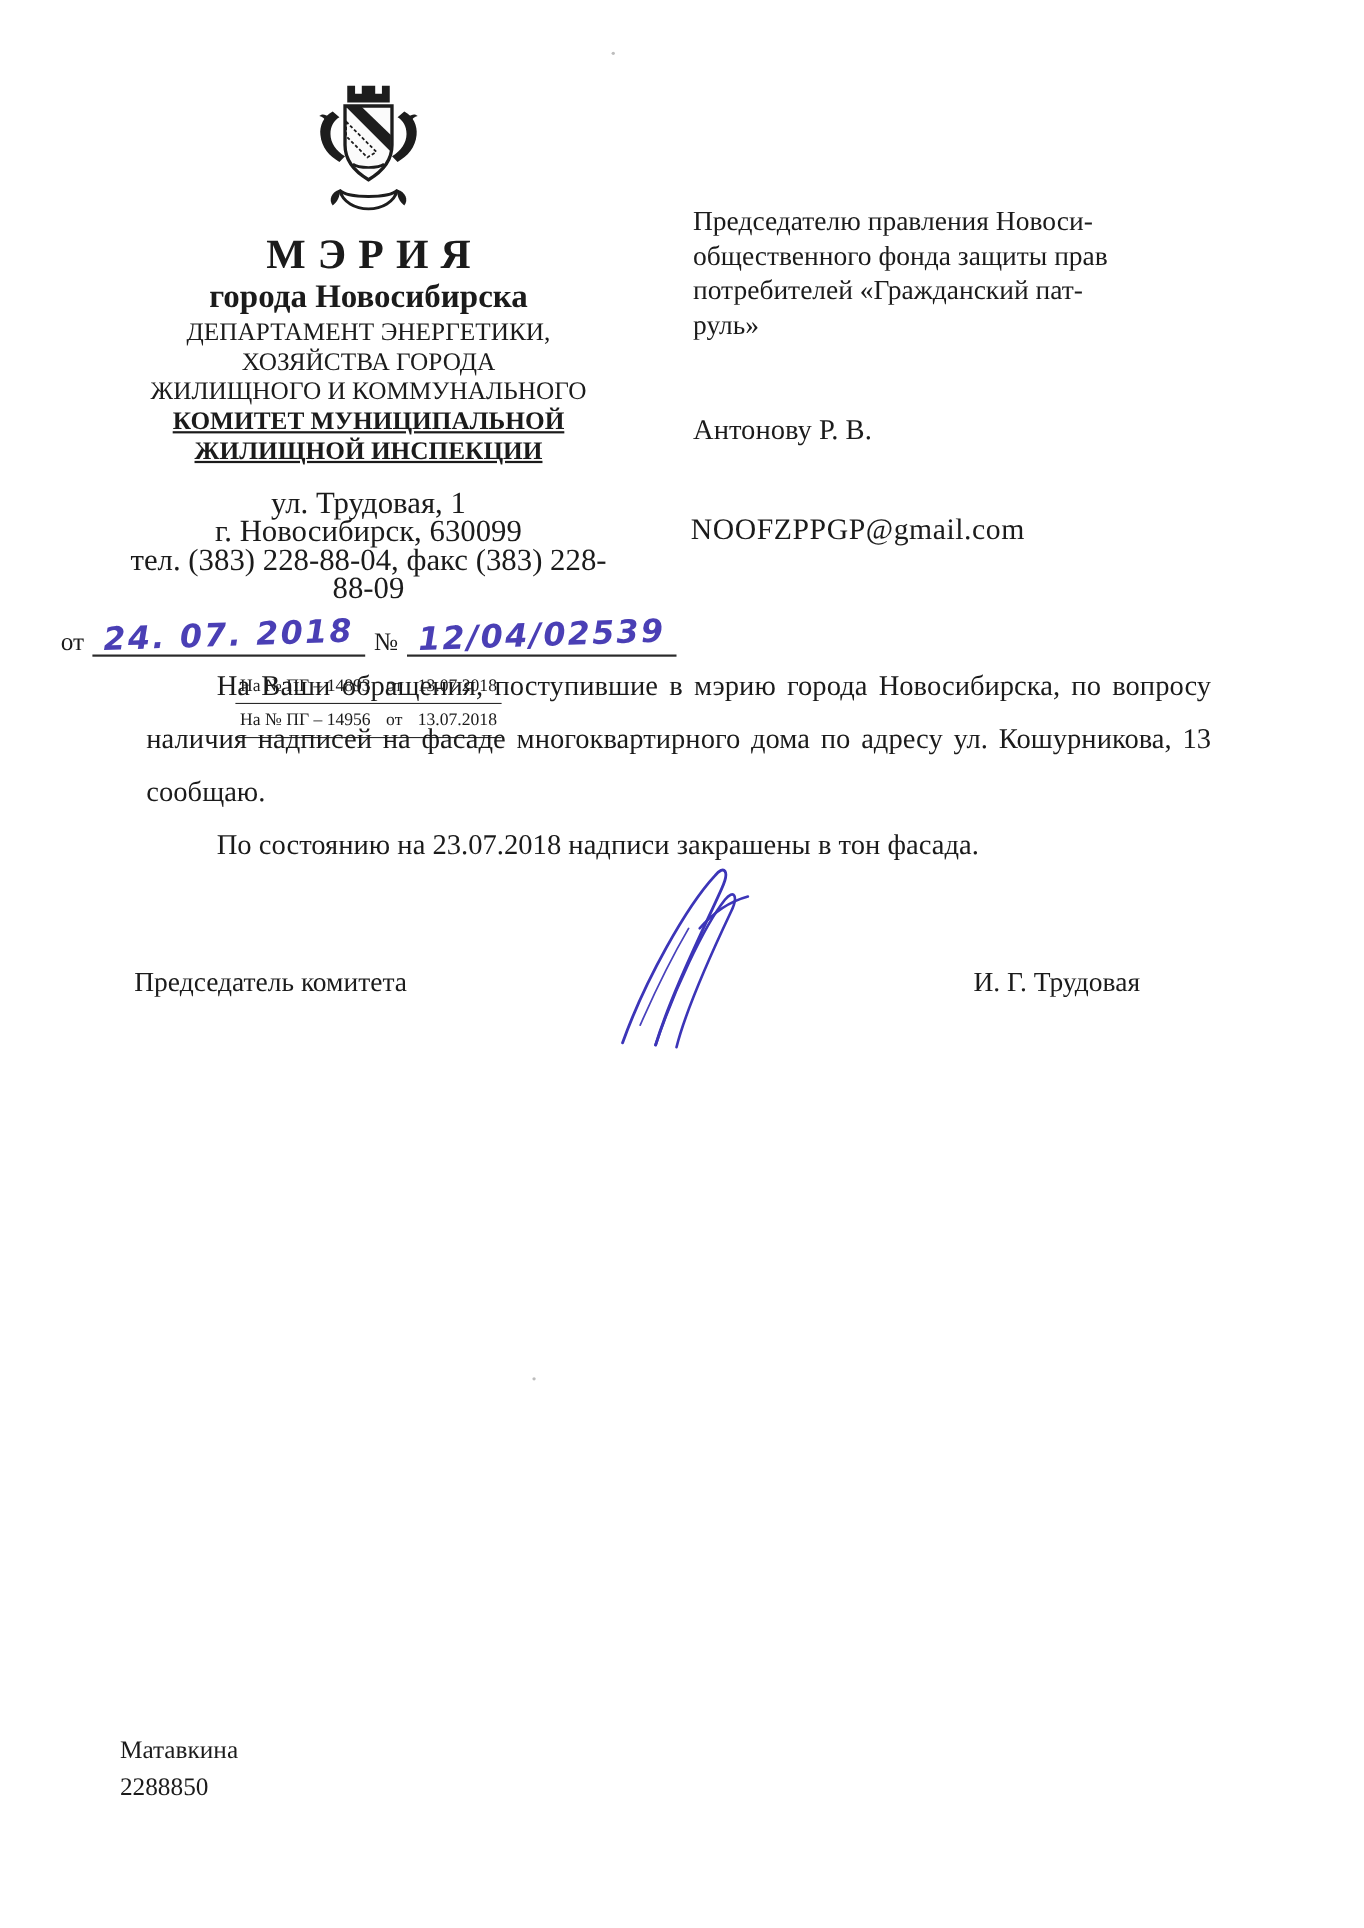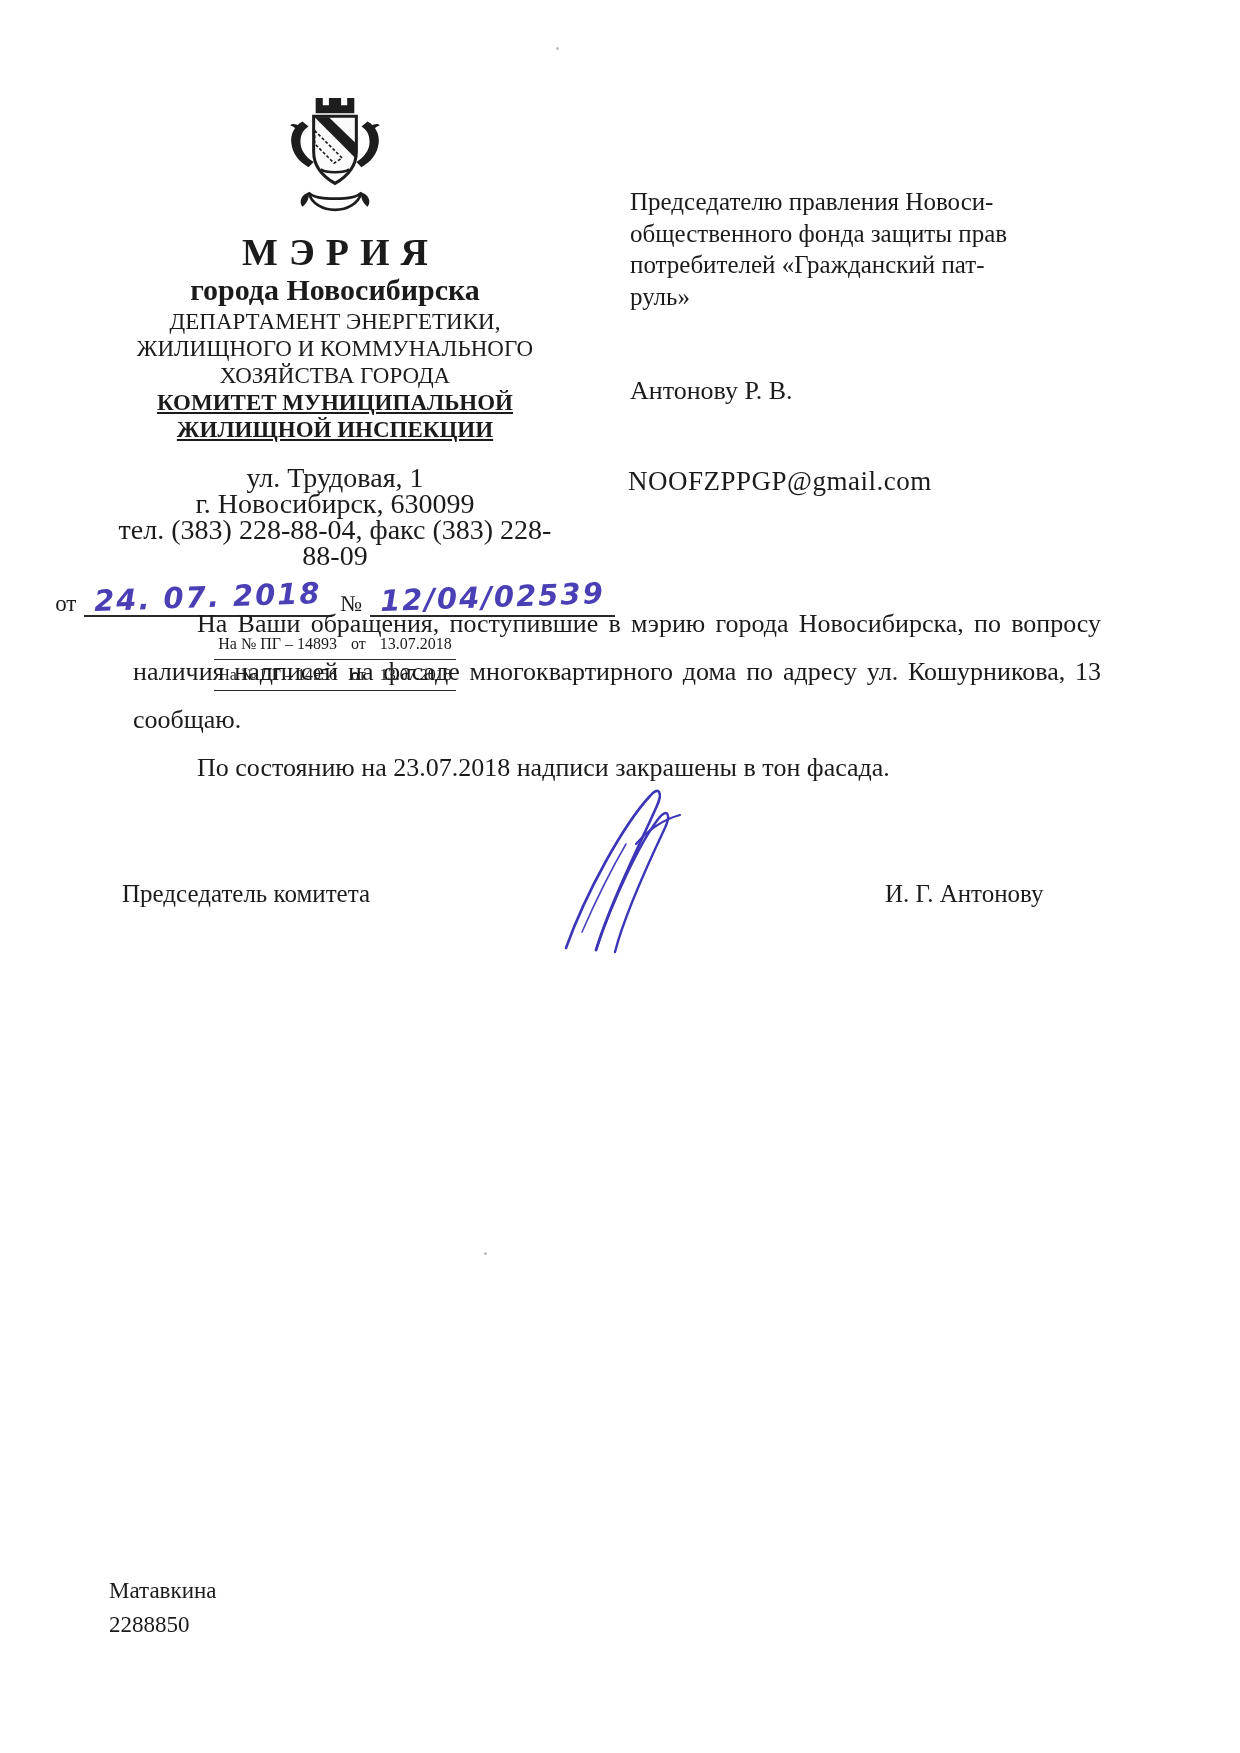--- a/index.html
+++ b/index.html
@@ -8,21 +8,21 @@
     width:1240px; height:1753px;
     margin:0 auto;
     background:#ffffff;
     font-family:"Liberation Serif", serif;
     color:#1b1b1b;
     overflow:hidden;
   }
 
   
   .letterhead {
-    position:absolute; left:100px; top:96px; width:470px;
+    position:absolute; left:100px; top:76px; width:470px;
     text-align:center;
   }
   .emblem { display:block; margin:0 auto 14px auto; }
   .org-title    { font-size:38px; font-weight:bold; letter-spacing:11px; text-indent:11px; line-height:40px; }
   .org-subtitle { font-size:30px; font-weight:bold; line-height:36px; }
   .dept-line      { font-size:23px; line-height:27px; }
   .committee-line { font-size:23px; font-weight:bold; line-height:27px;text-decoration:underline; }
   .addr-block { margin-top:22px; }
   .addr-line  { font-size:28px; line-height:26px; }
 
@@ -101,22 +101,22 @@
       <path d="M19 95 c7 8 45 8 52 0 c-3 11 -14 17 -26 17 c-12 0 -23 -6 -26 -17 z" fill="none" stroke="#1d1d1d" stroke-width="2.6"></path>
       <path d="M19 95 c-7 2 -10 9 -6 14 c4 -3 7 -8 6 -14 z" fill="#1d1d1d"></path>
       <path d="M71 95 c7 2 10 9 6 14 c-4 -3 -7 -8 -6 -14 z" fill="#1d1d1d"></path>
     </svg>
 
     <div class="org-title">МЭРИЯ</div>
     <div class="org-subtitle">города Новосибирска</div>
 
     <div>
       <div class="dept-line">ДЕПАРТАМЕНТ ЭНЕРГЕТИКИ,</div>
+      <div class="dept-line">ХОЗЯЙСТВА ГОРОДА</div>
       <div class="dept-line">ЖИЛИЩНОГО И КОММУНАЛЬНОГО</div>
-      <div class="dept-line">ХОЗЯЙСТВА ГОРОДА</div>
     </div>
 
     <div>
       <div class="committee-line">КОМИТЕТ МУНИЦИПАЛЬНОЙ</div>
       <div class="committee-line">ЖИЛИЩНОЙ ИНСПЕКЦИИ</div>
     </div>
 
     <div class="addr-block">
       <div class="addr-line">ул. Трудовая, 1</div>
       <div class="addr-line">г. Новосибирск, 630099</div>
@@ -158,21 +158,21 @@
 
   <div class="signature-wrap">
     <svg width="155" height="172" viewBox="0 0 155 172">
       <path d="M14 166 C34 110 72 42 98 14 C106 4 112 9 104 26 C86 66 58 122 44 168" fill="none" stroke="#3c35b8" stroke-width="2.6" stroke-linecap="round"></path>
       <path d="M44 168 C60 120 88 60 107 36 C115 26 120 32 112 48 C95 84 71 138 63 170" fill="none" stroke="#3c35b8" stroke-width="2.4" stroke-linecap="round"></path>
       <path d="M84 62 C97 47 113 37 128 33" fill="none" stroke="#3c35b8" stroke-width="2.2" stroke-linecap="round"></path>
       <path d="M30 150 C44 118 60 86 74 62" fill="none" stroke="#4a43bd" stroke-width="1.6" stroke-linecap="round"></path>
     </svg>
   </div>
 
-  <div class="signer-name">И. Г. Антонову</div>
+  <div class="signer-name">И. Г. Трудовая</div>
 
   <div class="footer">
     <div>Матавкина</div>
     <div>2288850</div>
   </div>
 
   <div class="speck" style="left:556px; top:47px;"></div>
   <div class="speck" style="left:484px; top:1252px;"></div>
 
 </div>

